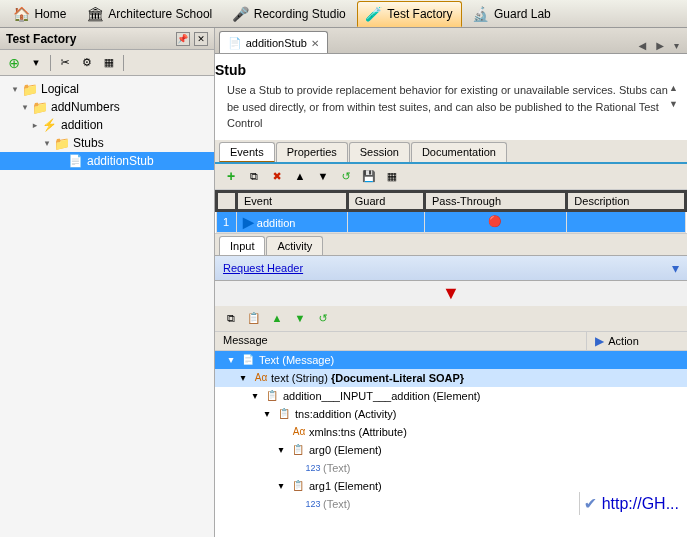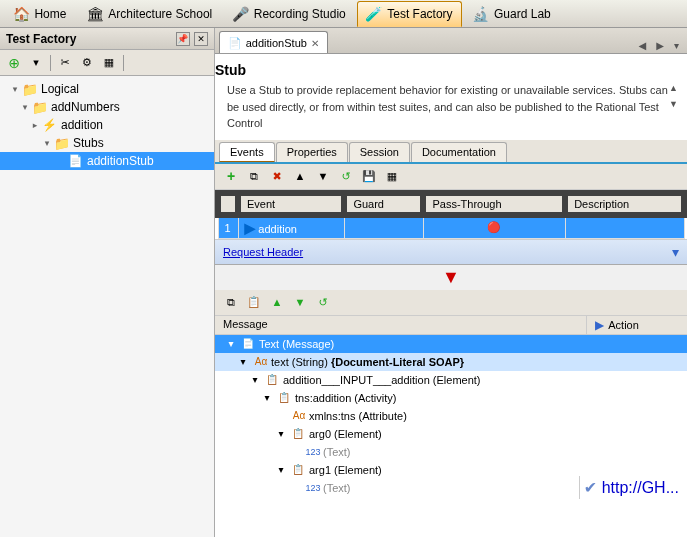--- a/index.html
+++ b/index.html
@@ -197,21 +197,21 @@
     }
 
     
     .events-table {
       width: 100%;
       border-collapse: collapse;
       font-size: 11px;
     }
     .events-table th {
       background: #e8e4dc;
-      border: 6px solid #404040;
+      border: 3px solid #404040;
       padding: 2px 6px;
       text-align: left;
       font-weight: normal;
     }
     .events-table td {
       border: 1px solid #ddd;
       padding: 2px 6px;
       height: 20px;
     }
     .events-table tr.selected td { background: #3399ff; color: white; }
@@ -503,20 +503,24 @@
               <span style="color:#cc2200;">🔴</span>
             </td>
             <td></td>
           </tr>
         </tbody>
       </table>
     </div>
 
     <div class="bottom-panel">
 
+      <div class="input-tabs">
+        <div class="input-tab active">Input</div>
+        <div class="input-tab">Activity</div>
+      </div>
 
       <div class="request-header">
         <span class="request-header-label">Request Header</span>
         <span class="chevron-down">▾</span>
       </div>
 
       <div style="text-align:center; padding:2px 0; background:#f0f0f0;">
         <span class="red-arrow" style="color:#cc0000;">▼</span>
       </div>
 

